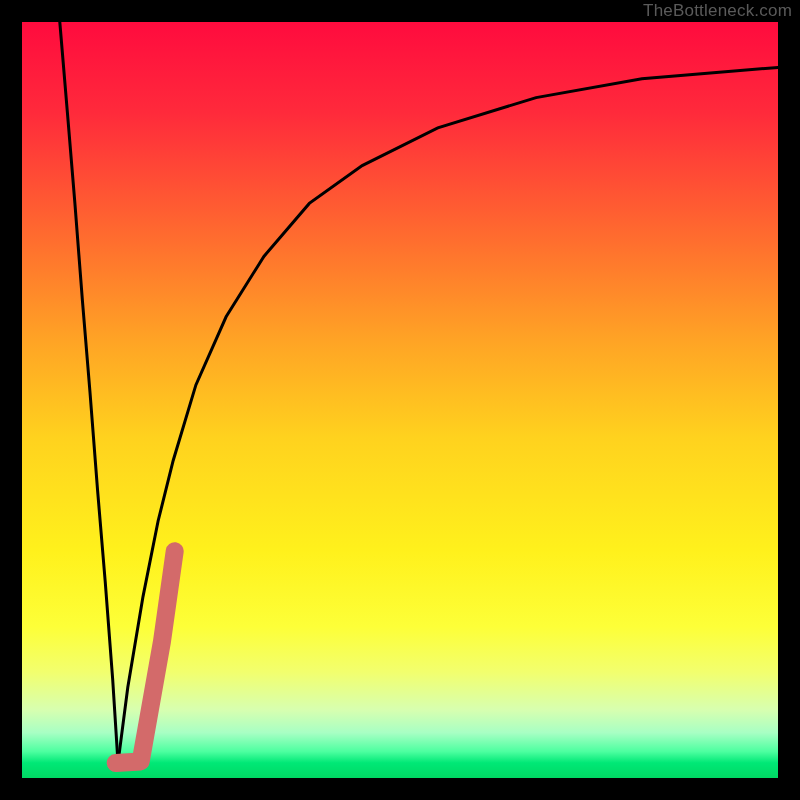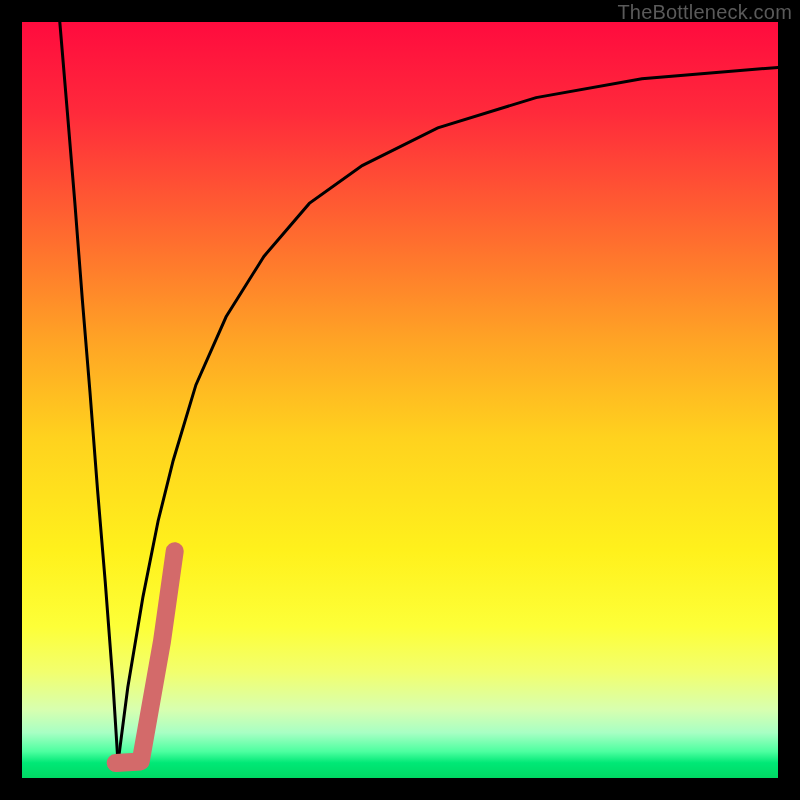--- a/index.html
+++ b/index.html
@@ -31,21 +31,21 @@
   svg.curves {
     position: absolute;
     inset: 0;
     width: 100%;
     height: 100%;
   }
   .watermark {
     position: absolute;
     top: 1px;
     right: 8px;
-    font-size: 20px;
+    font-size: 17px;
     font-weight: 400;
     color: #5a5a5a;
     letter-spacing: 0.2px;
     user-select: none;
   }
 </style>
 </head>
 <body>
 
 <div class="frame">

